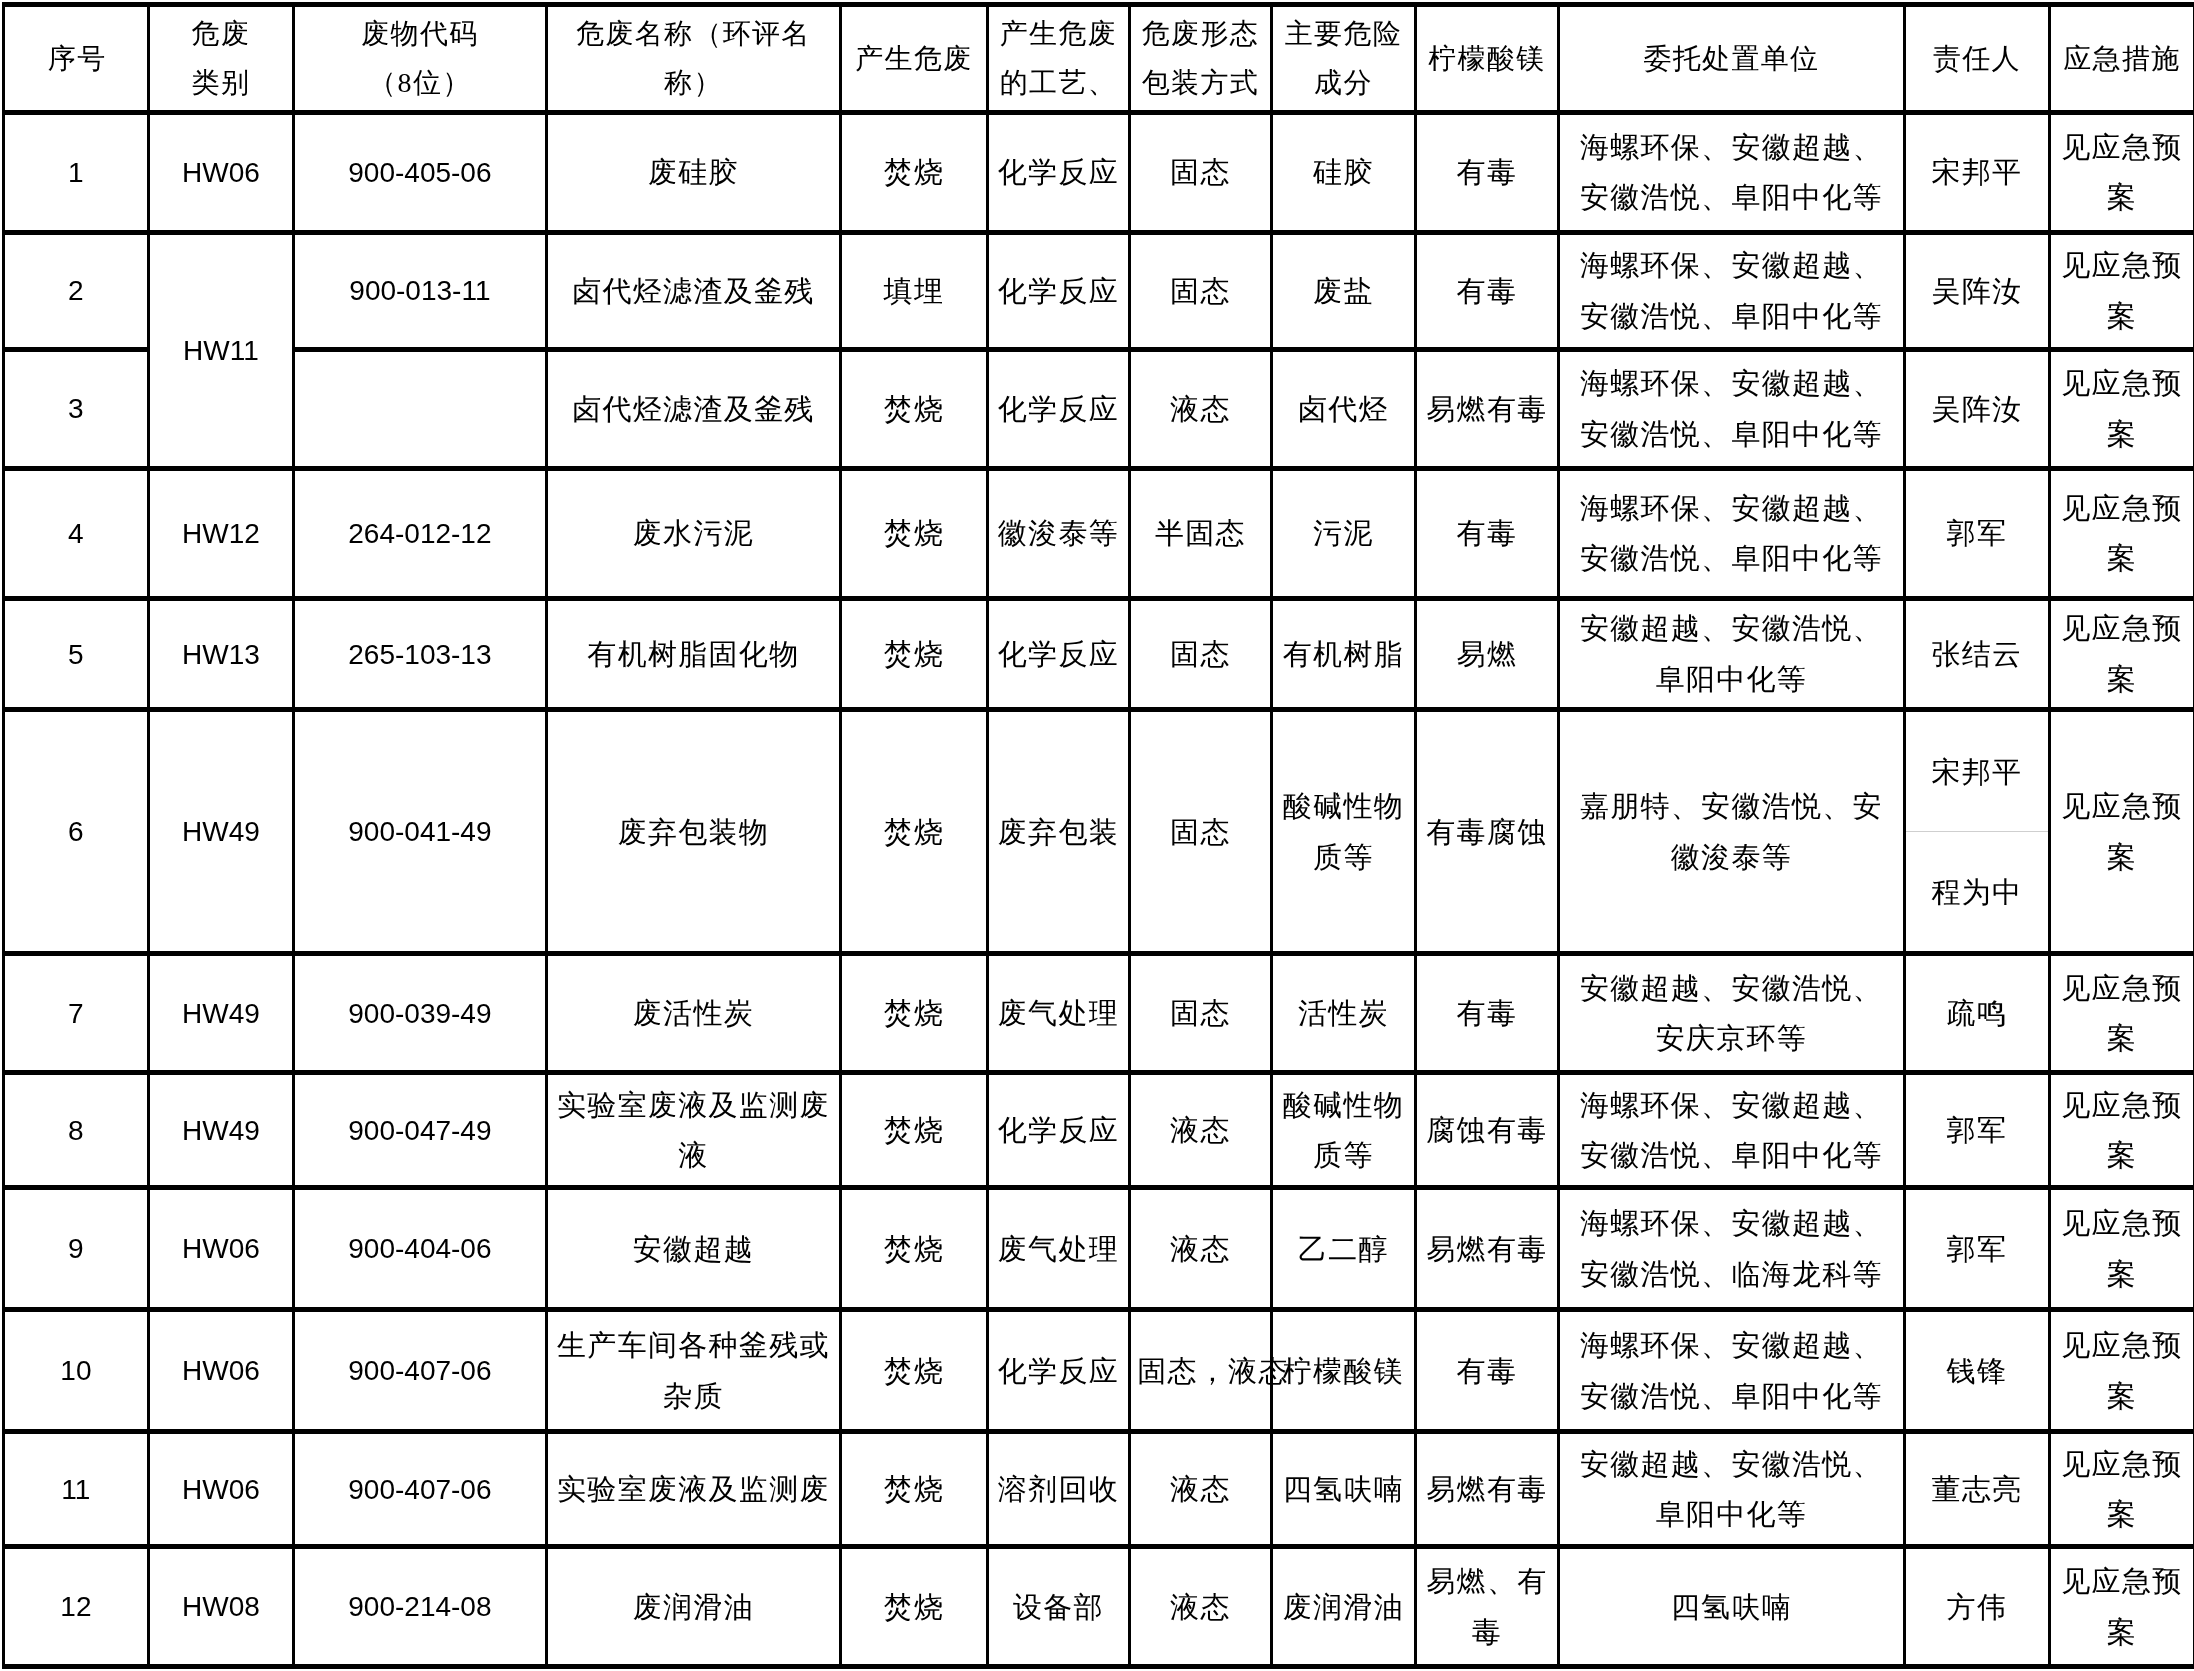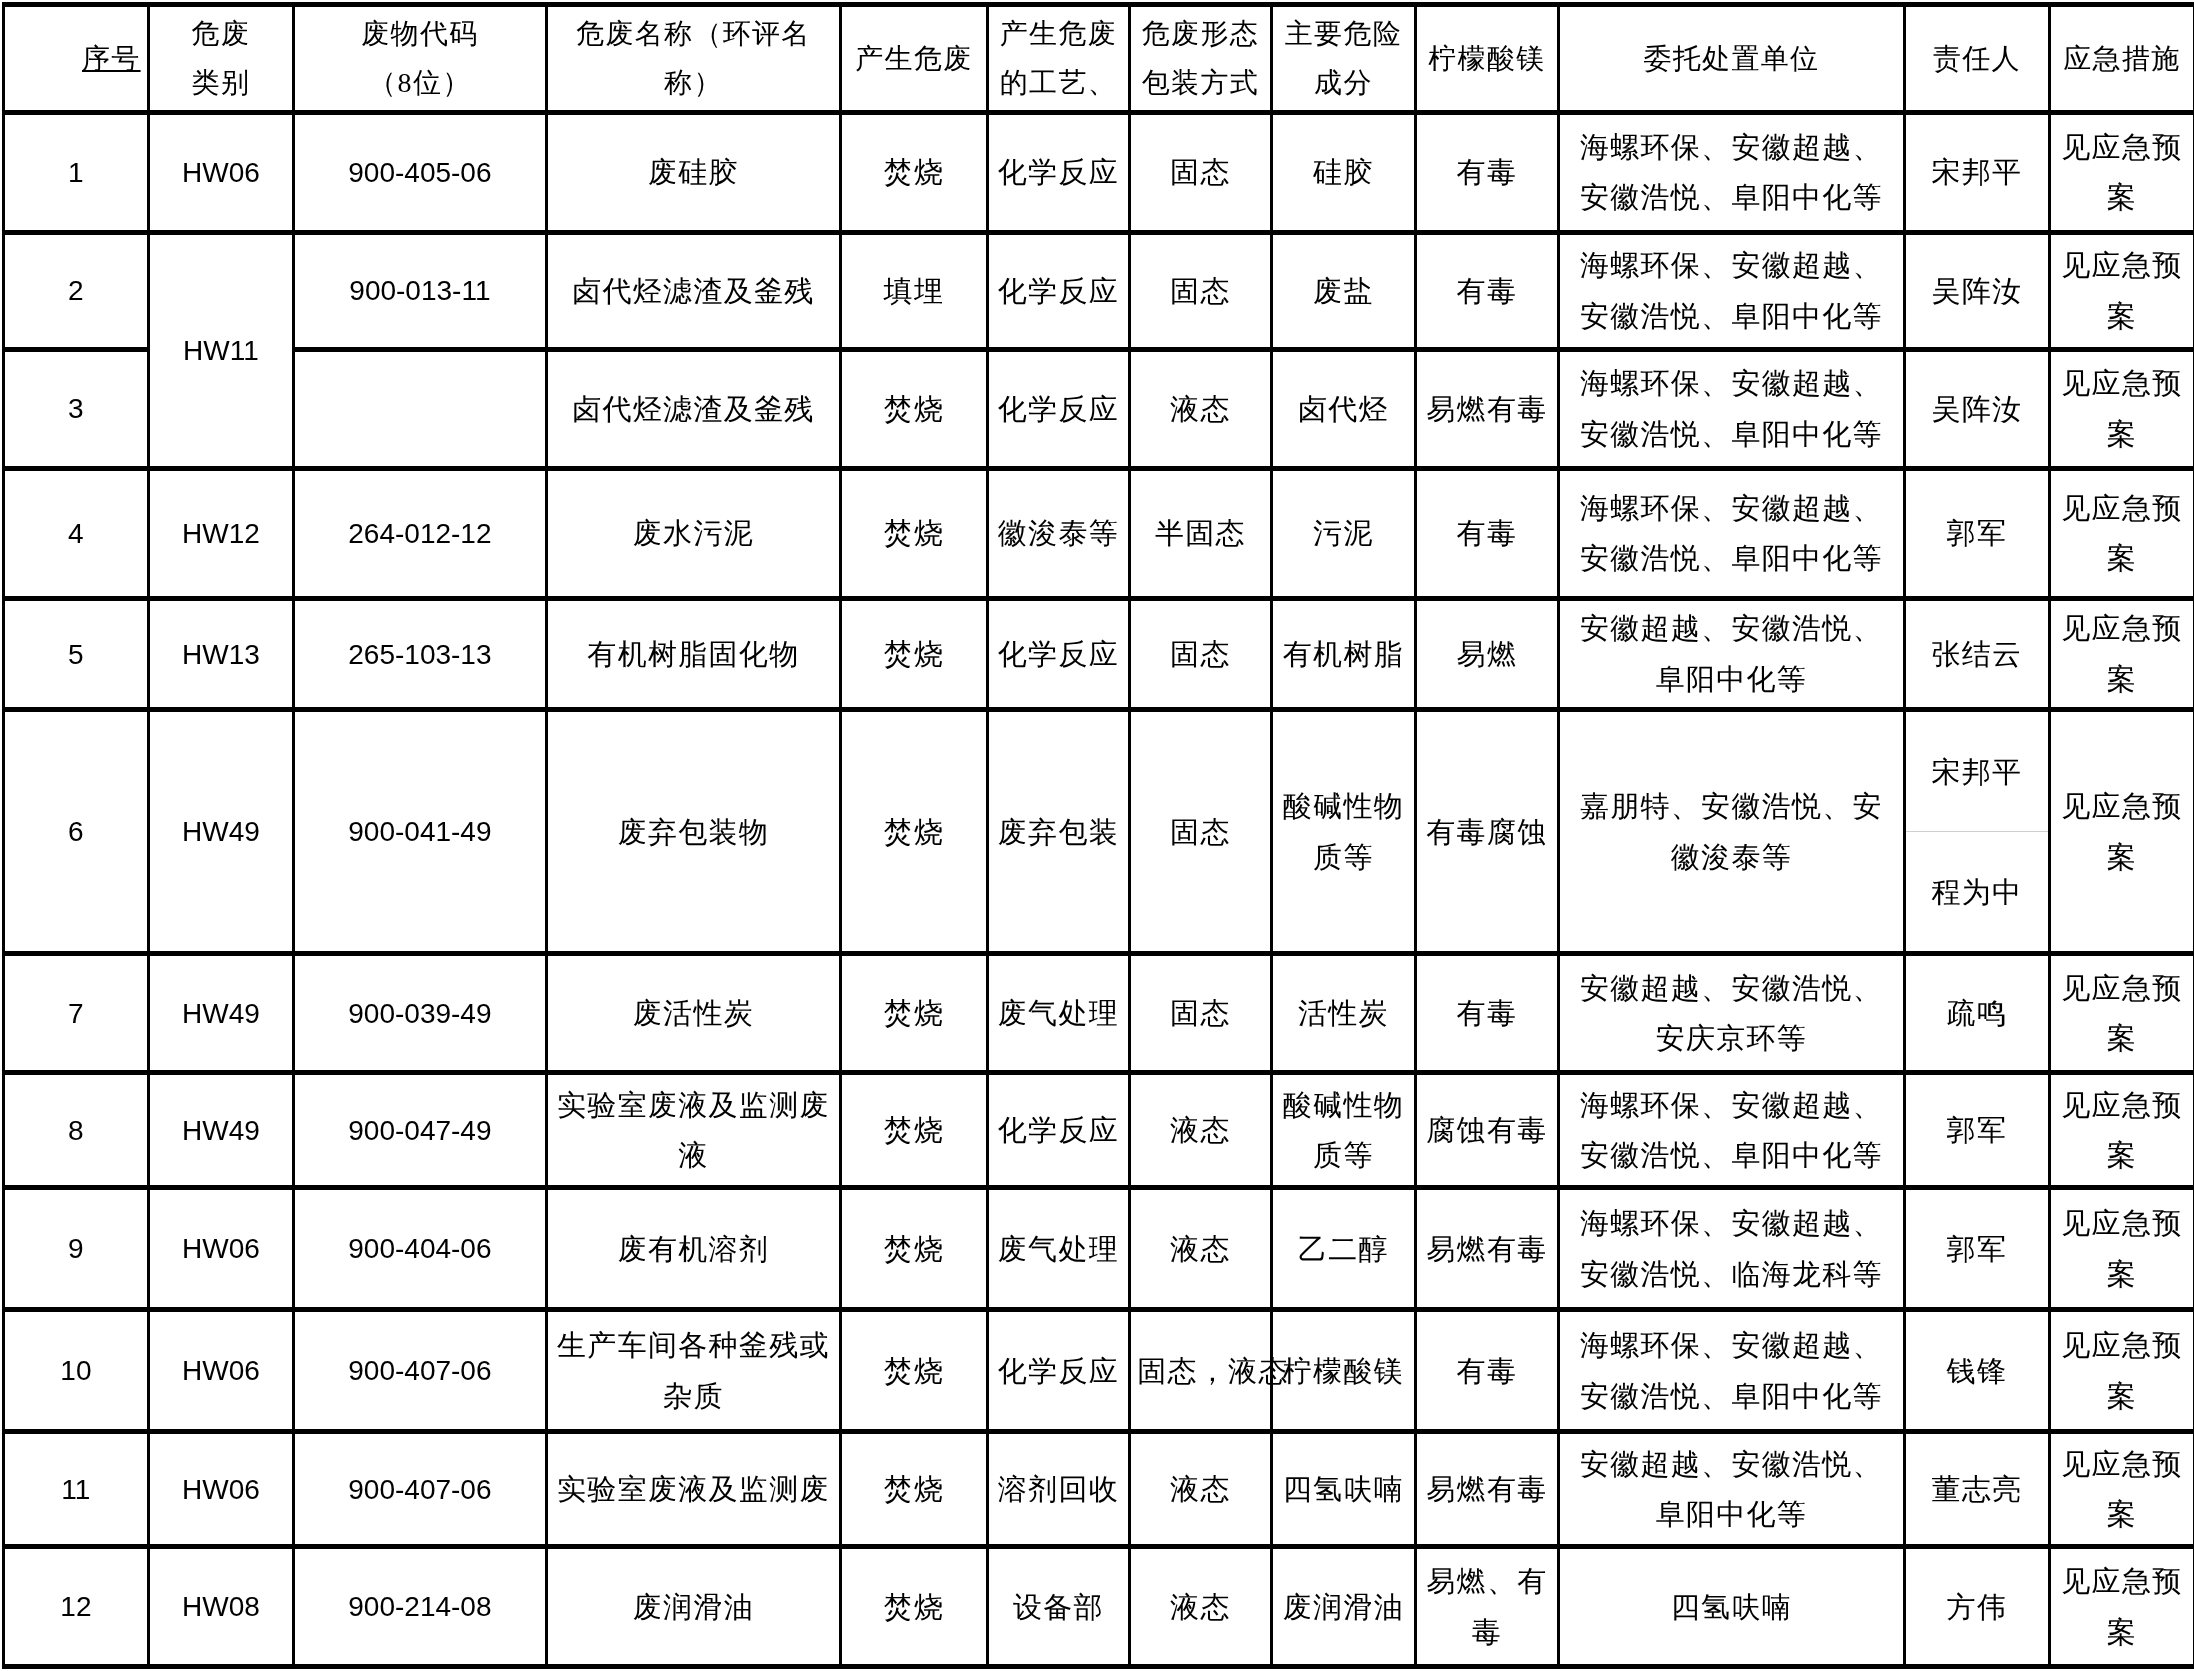--- a/index.html
+++ b/index.html
@@ -16,21 +16,21 @@
     font-size:29px;
     letter-spacing:1.3px;
     line-height:1.75;
     white-space:pre-line;
     overflow:visible;
     font-weight:400;
     box-sizing:border-box;
   }
   thead tr{height:79px;}
   th{font-size:28px;}
-  th.align-left{text-align:right;padding-left:8.8px;text-decoration:underline;}
+  th.align-left{text-align:center;padding-left:8.8px;}
   td.sans{font-family:"Liberation Sans","DejaVu Sans",sans-serif;font-size:28px;letter-spacing:0;}
   td.nowrap{white-space:nowrap;font-family:Liberation Serif, serif;}
   td.split-cell{padding:0;}
   td.split-cell .sub{
     height:119px;display:flex;align-items:center;justify-content:center;
   }
   td.split-cell .sub:first-child{border-bottom:1.3px solid #cfcfcf;}
 </style>
 </head>
 <body>
@@ -200,21 +200,21 @@
         <td>海螺环保、安徽超越、
 安徽浩悦、阜阳中化等</td>
         <td>郭军</td>
         <td>见应急预
 案</td>
       </tr>
       <tr style="height: 122px;">
         <td class="sans">9</td>
         <td class="sans">HW06</td>
         <td class="sans">900-404-06</td>
-        <td>废有机溶剂</td>
+        <td>安徽超越</td>
         <td>焚烧</td>
         <td>废气处理</td>
         <td class="nowrap">液态</td>
         <td>乙二醇</td>
         <td>易燃有毒</td>
         <td>海螺环保、安徽超越、
 安徽浩悦、临海龙科等</td>
         <td>郭军</td>
         <td>见应急预
 案</td>

